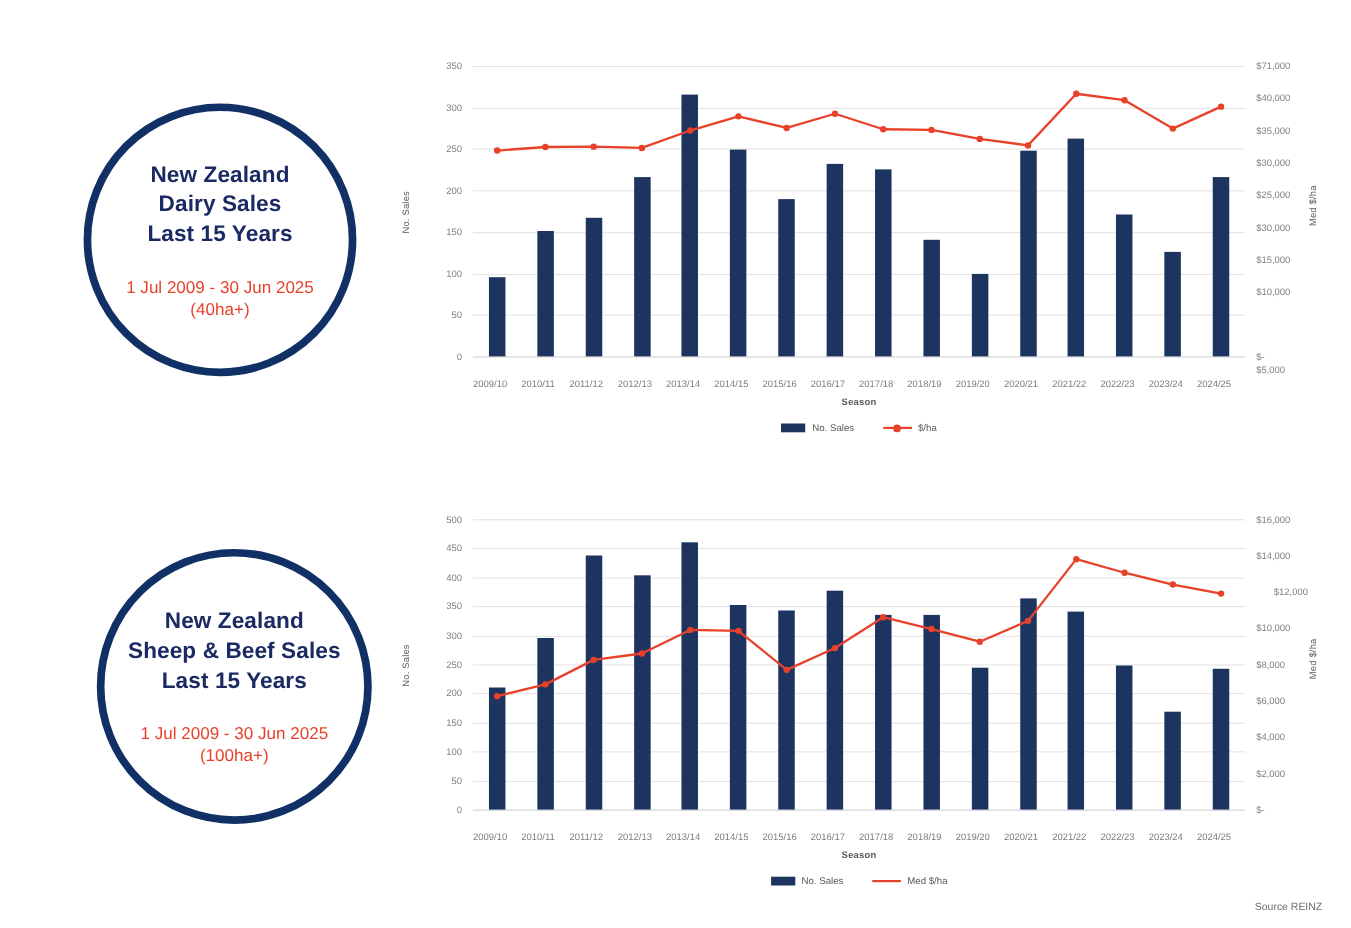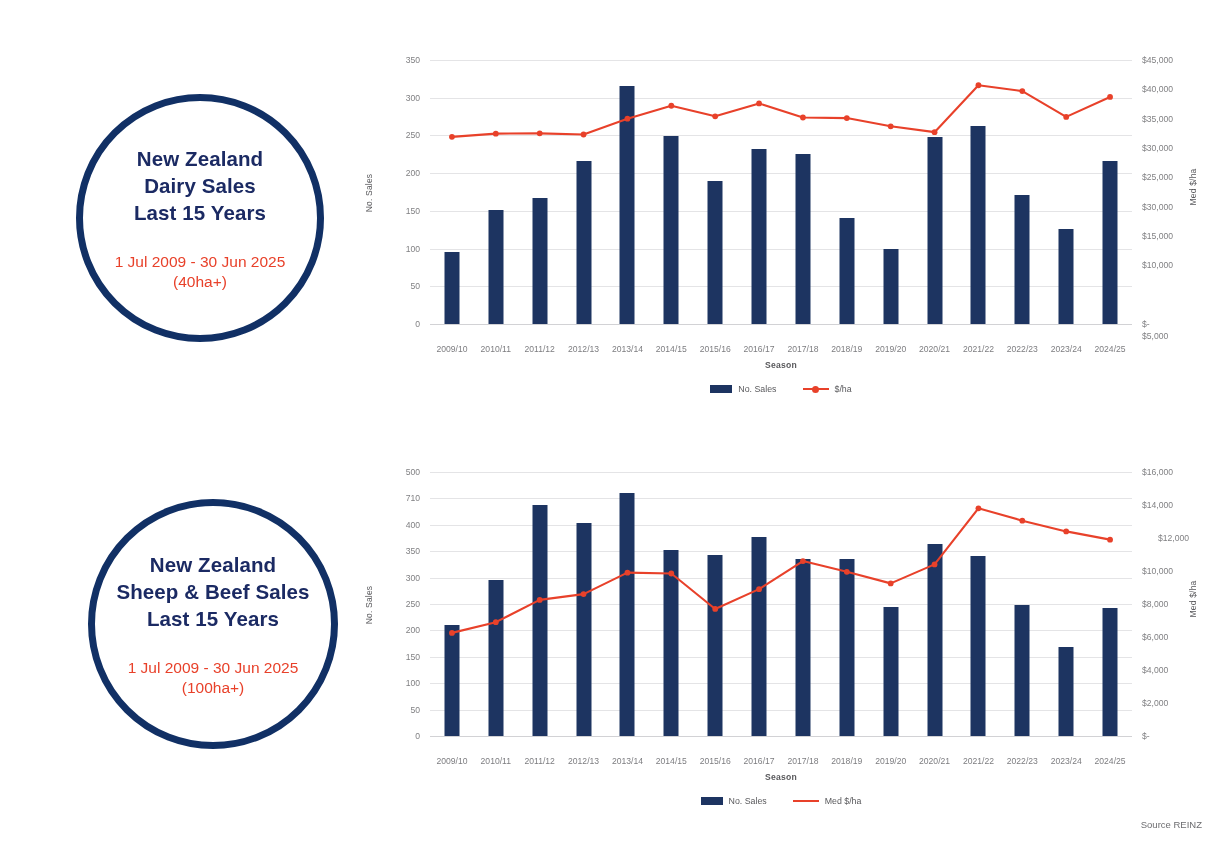--- a/index.html
+++ b/index.html
@@ -66,21 +66,21 @@
   .bar{
     position:absolute;bottom:0;left:50%;transform:translateX(-50%);
     width:15px;background:#1d3461;
   }
   .lineSvg{position:absolute;left:0;top:0;width:100%;height:100%;overflow:visible;}
 
   .xlabels{
     position:absolute;left:70px;right:68px;top:292px;display:flex;
   }
   .xlabels span{
-    flex:1 1 0;text-align:center;font-size:8.6px;color:#7d7d80;
+    flex:1 1 0;text-align:left;font-size:8.6px;color:#7d7d80;
   }
   .x-axis-title{
     position:absolute;left:70px;right:68px;top:308px;text-align:center;
     font-size:8.6px;color:#59595c;font-weight:bold;letter-spacing:.2px;
   }
 
   .legend{
     position:absolute;left:70px;right:68px;top:332px;
     display:flex;justify-content:center;align-items:center;gap:26px;
   }
@@ -146,21 +146,21 @@
       <div class="ylabels right">
           <span style="top: 272px;">$-</span>
           <span style="top: 242.667px; margin-top: 41px;">$5,000</span>
           <span style="top: 213.333px;">$10,000</span>
           <span style="top: 184px;">$15,000</span>
           <span style="top: 154.667px;">$30,000</span>
           <span style="top: 125.333px;">$25,000</span>
           <span style="top: 96px;">$30,000</span>
           <span style="top: 66.6667px;">$35,000</span>
           <span style="top: 37.3333px;">$40,000</span>
-          <span style="top: 8px;">$45,000</span>
+          <span style="top: 8px;">$71,000</span>
         </div>
       <div class="plot">
         <div class="grid-layer">
             <div class="gridline base" style="top: 264px;"></div>
             <div class="gridline" style="top: 226.286px;"></div>
             <div class="gridline" style="top: 188.571px;"></div>
             <div class="gridline" style="top: 150.857px;"></div>
             <div class="gridline" style="top: 113.143px;"></div>
             <div class="gridline" style="top: 75.4286px;"></div>
             <div class="gridline" style="top: 37.7143px;"></div>
@@ -275,21 +275,21 @@
       <div class="ylabels left">
           <span style="top: 272px;">0</span>
           <span style="top: 245.6px;">50</span>
           <span style="top: 219.2px;">100</span>
           <span style="top: 192.8px;">150</span>
           <span style="top: 166.4px;">200</span>
           <span style="top: 140px;">250</span>
           <span style="top: 113.6px;">300</span>
           <span style="top: 87.2px;">350</span>
           <span style="top: 60.8px;">400</span>
-          <span style="top: 34.4px;">710</span>
+          <span style="top: 34.4px;">450</span>
           <span style="top: 8px;">500</span>
         </div>
       <div class="ylabels right">
           <span style="top: 272px;">$-</span>
           <span style="top: 239px;">$2,000</span>
           <span style="top: 206px;">$4,000</span>
           <span style="top: 173px;">$6,000</span>
           <span style="top: 140px;">$8,000</span>
           <span style="top: 107px;">$10,000</span>
           <span style="top: 74px; margin-left: 16px;">$12,000</span>

